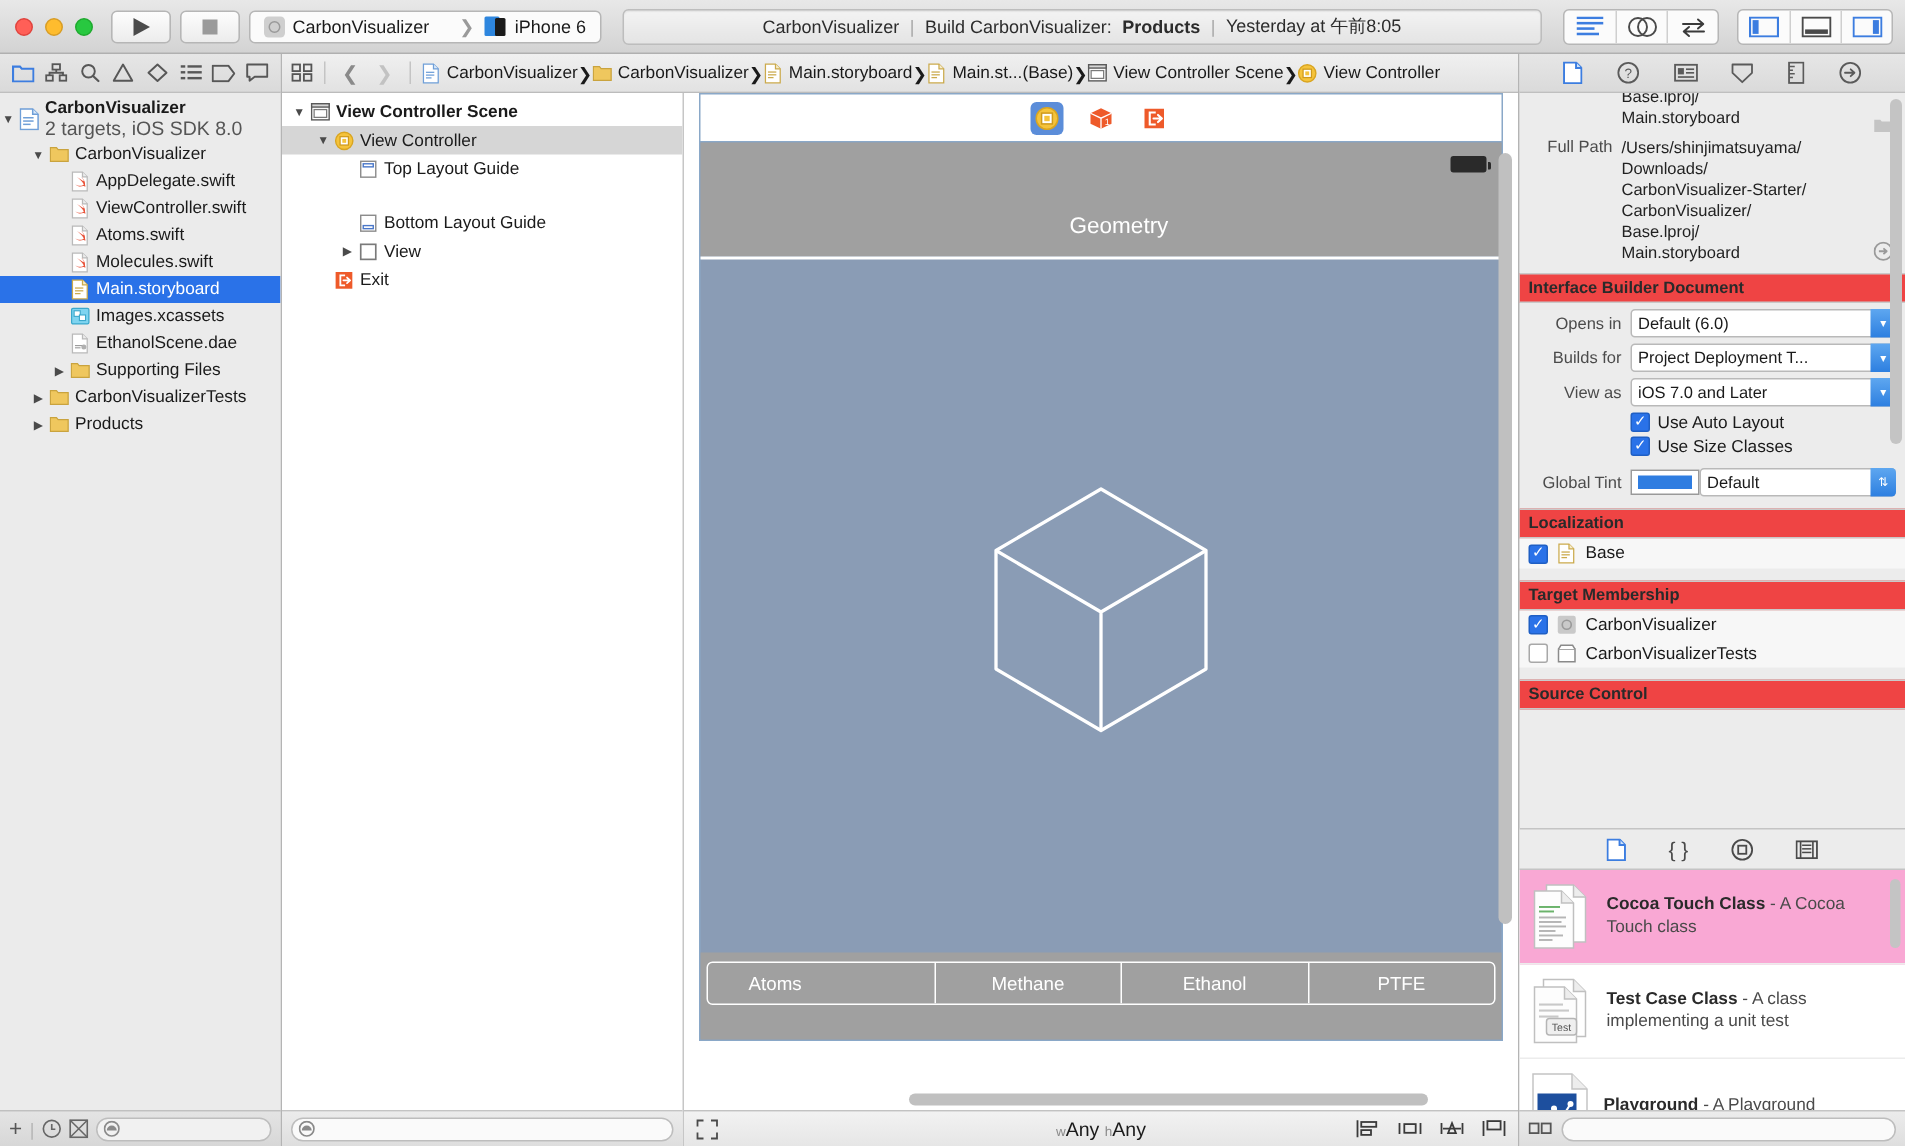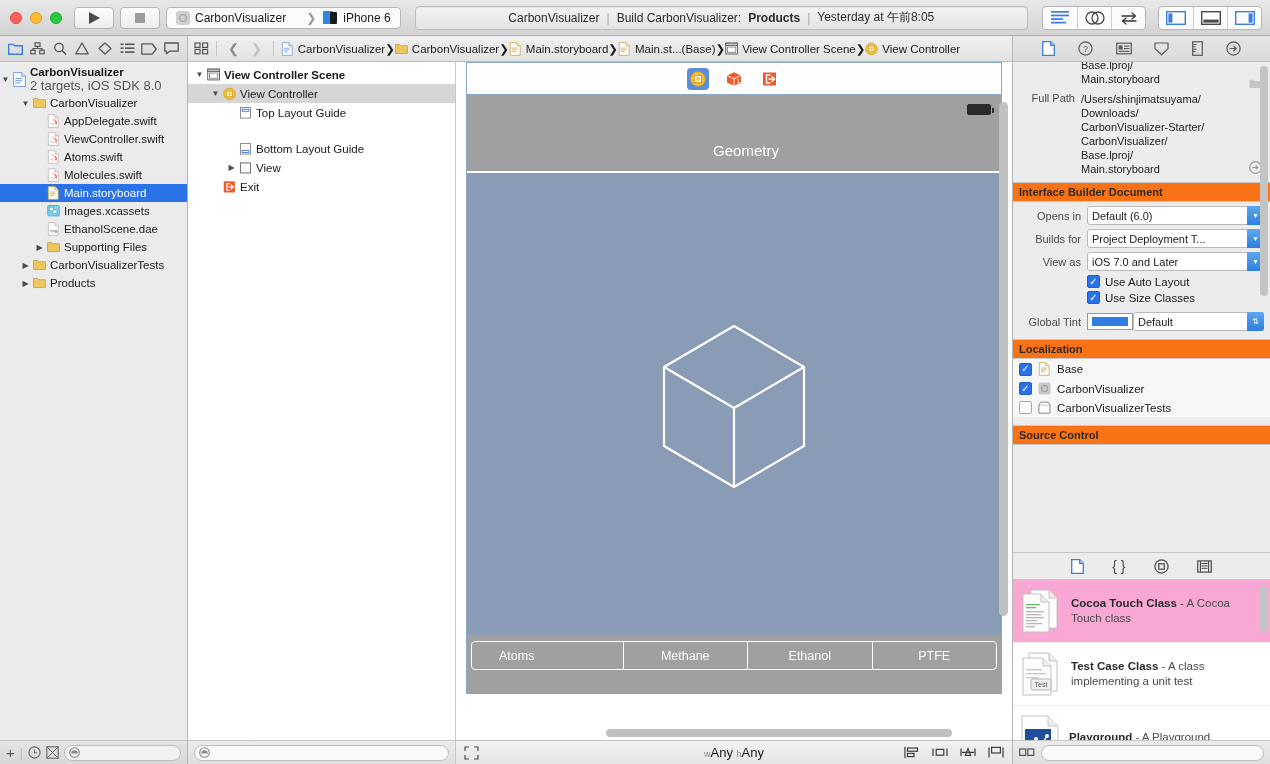--- a/index.html
+++ b/index.html
@@ -149,21 +149,21 @@
   .sizeclass small { font-size: 9px; color: #8a8a8a; }
   .cb-right { margin-left: auto; display: flex; gap: 12px; align-items: center; z-index:2; }
 
   
   .inspector { width: 258px; flex: 0 0 258px; background: #ececec;
                border-left: 1px solid #b4b4b4; display: flex; flex-direction: column; }
   .insp-tabs { height: 26px; flex:0 0 26px; display:flex;align-items:center;justify-content:space-around;
                padding: 0 18px; background: linear-gradient(to bottom,#e6e6e6,#dadada);
                border-bottom: 1px solid #bfbfbf; }
   .insp-body { height: 490px; overflow: hidden; position: relative; }
-  .sect-head { background: #f97316; border-top: 1px solid #c9c9c9; border-bottom: 1px solid #c9c9c9;
+  .sect-head { background: #ef4444; border-top: 1px solid #c9c9c9; border-bottom: 1px solid #c9c9c9;
                font-size: 11px; font-weight: bold; padding: 3px 6px; color: #2a2a2a; }
   .fld { display: flex; align-items: center; margin: 4px 6px; gap: 6px; font-size: 11px; }
   .fld .lbl { width: 62px; text-align: right; color: #4b4b4b; flex: 0 0 62px; }
   .popup { flex: 1; height: 19px; border: 1px solid #b9b9b9; border-radius: 3px; background: #fff;
            display: flex; align-items: center; padding: 0 4px; font-size: 11px; position: relative; }
   .popup .arw { position: absolute; right: -1px; top: -1px; bottom: -1px; width: 17px;
                 background: linear-gradient(to bottom,#5ea7f0,#2d7fe0); border-radius: 0 3px 3px 0;
                 display:flex;align-items:center;justify-content:center;color:#fff;font-size:8px; }
   .chk { display: flex; align-items: center; gap: 5px; margin: 3px 6px 3px 74px; font-size: 11.5px; }
   .cbox { width: 13px; height: 13px; border-radius: 2px; border: 1px solid #a8a8a8; background: #fff;
@@ -932,20 +932,21 @@
                     <rect x="3.2" y="6" width="6" height="0.9"></rect>
                     <rect x="3.2" y="8" width="6" height="0.9"></rect>
                     <rect x="3.2" y="10" width="4" height="0.9"></rect>
                   </g>
                 </svg>
               </span>
               <span class="nm">Base</span>
             </div>
           </div>
 
+        <div class="sect-head" style="margin-top:8px;">Target Membership</div>
         <div id="tm-rows">
             <div class="listrow" style="background: rgb(247, 247, 247);">
               <span class="cbox on">✓</span>
               <span style="display: flex;">
                 <svg width="13" height="13" viewBox="0 0 13 13">
                   <rect x="0.5" y="0.5" width="12" height="12" fill="#c9c9c9" rx="1.5"></rect>
                   <circle cx="6.5" cy="6.5" r="3" fill="none" stroke="#9a9a9a" stroke-width="1.1"></circle>
                 </svg>
               </span>
               <span class="nm">CarbonVisualizer</span>

